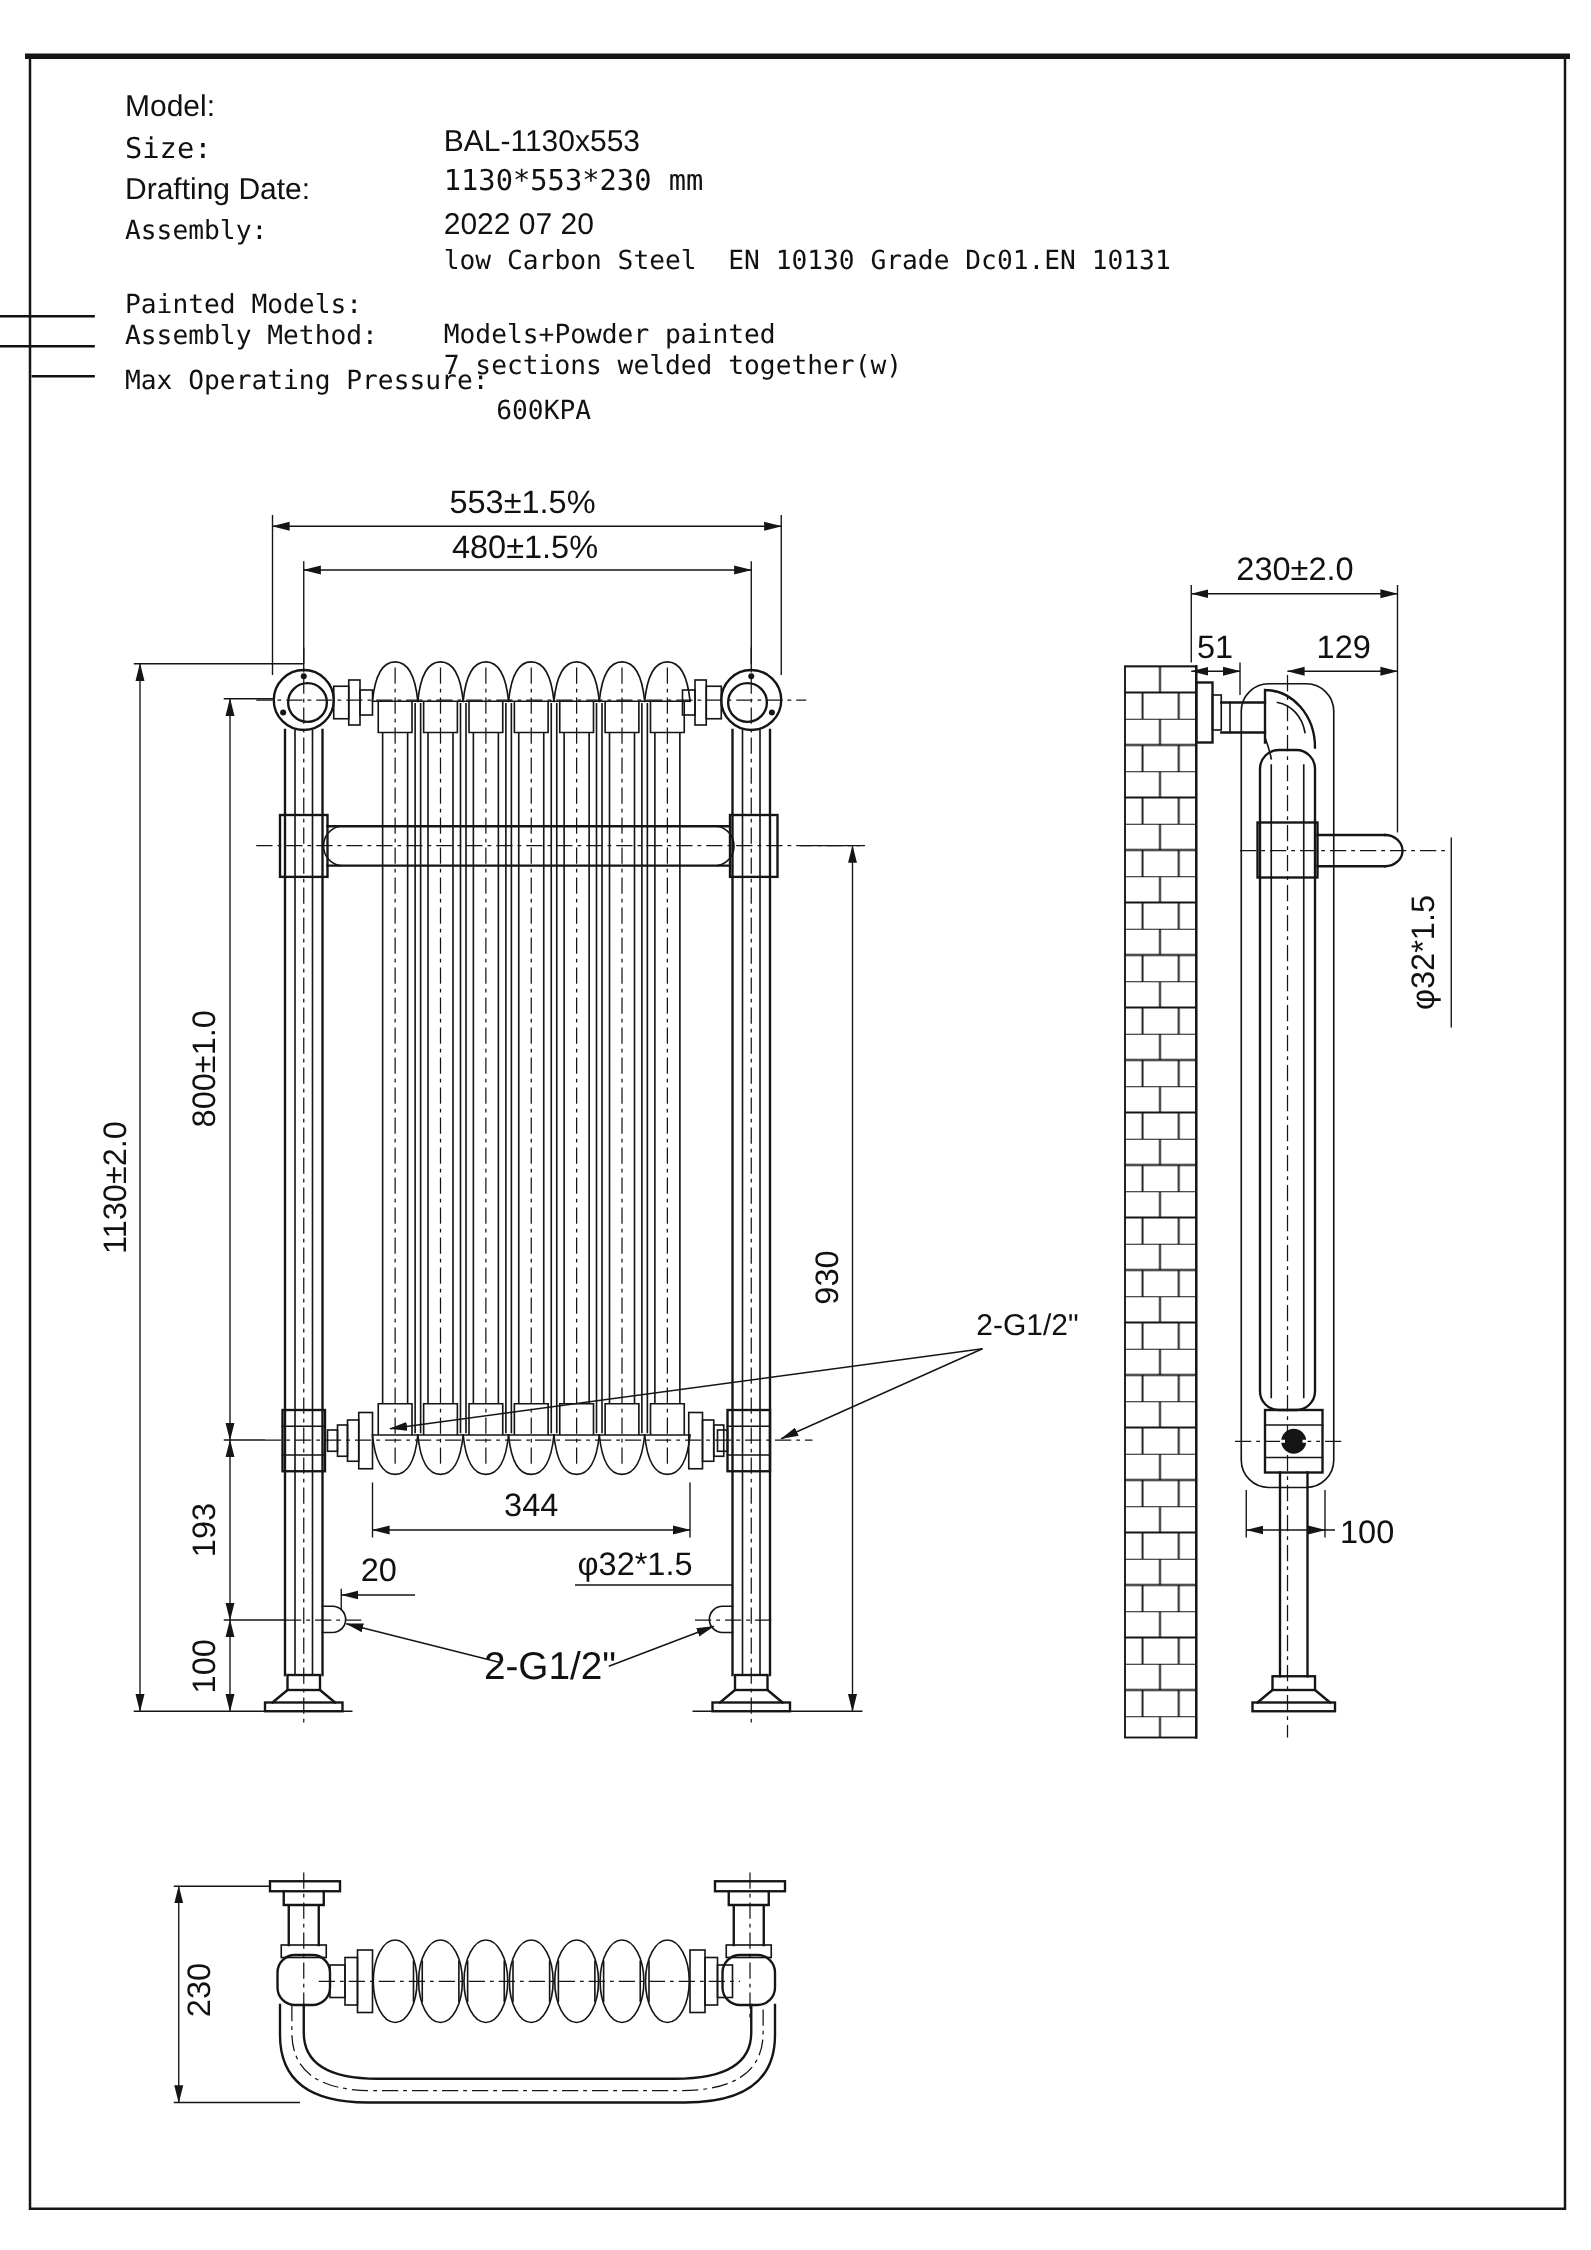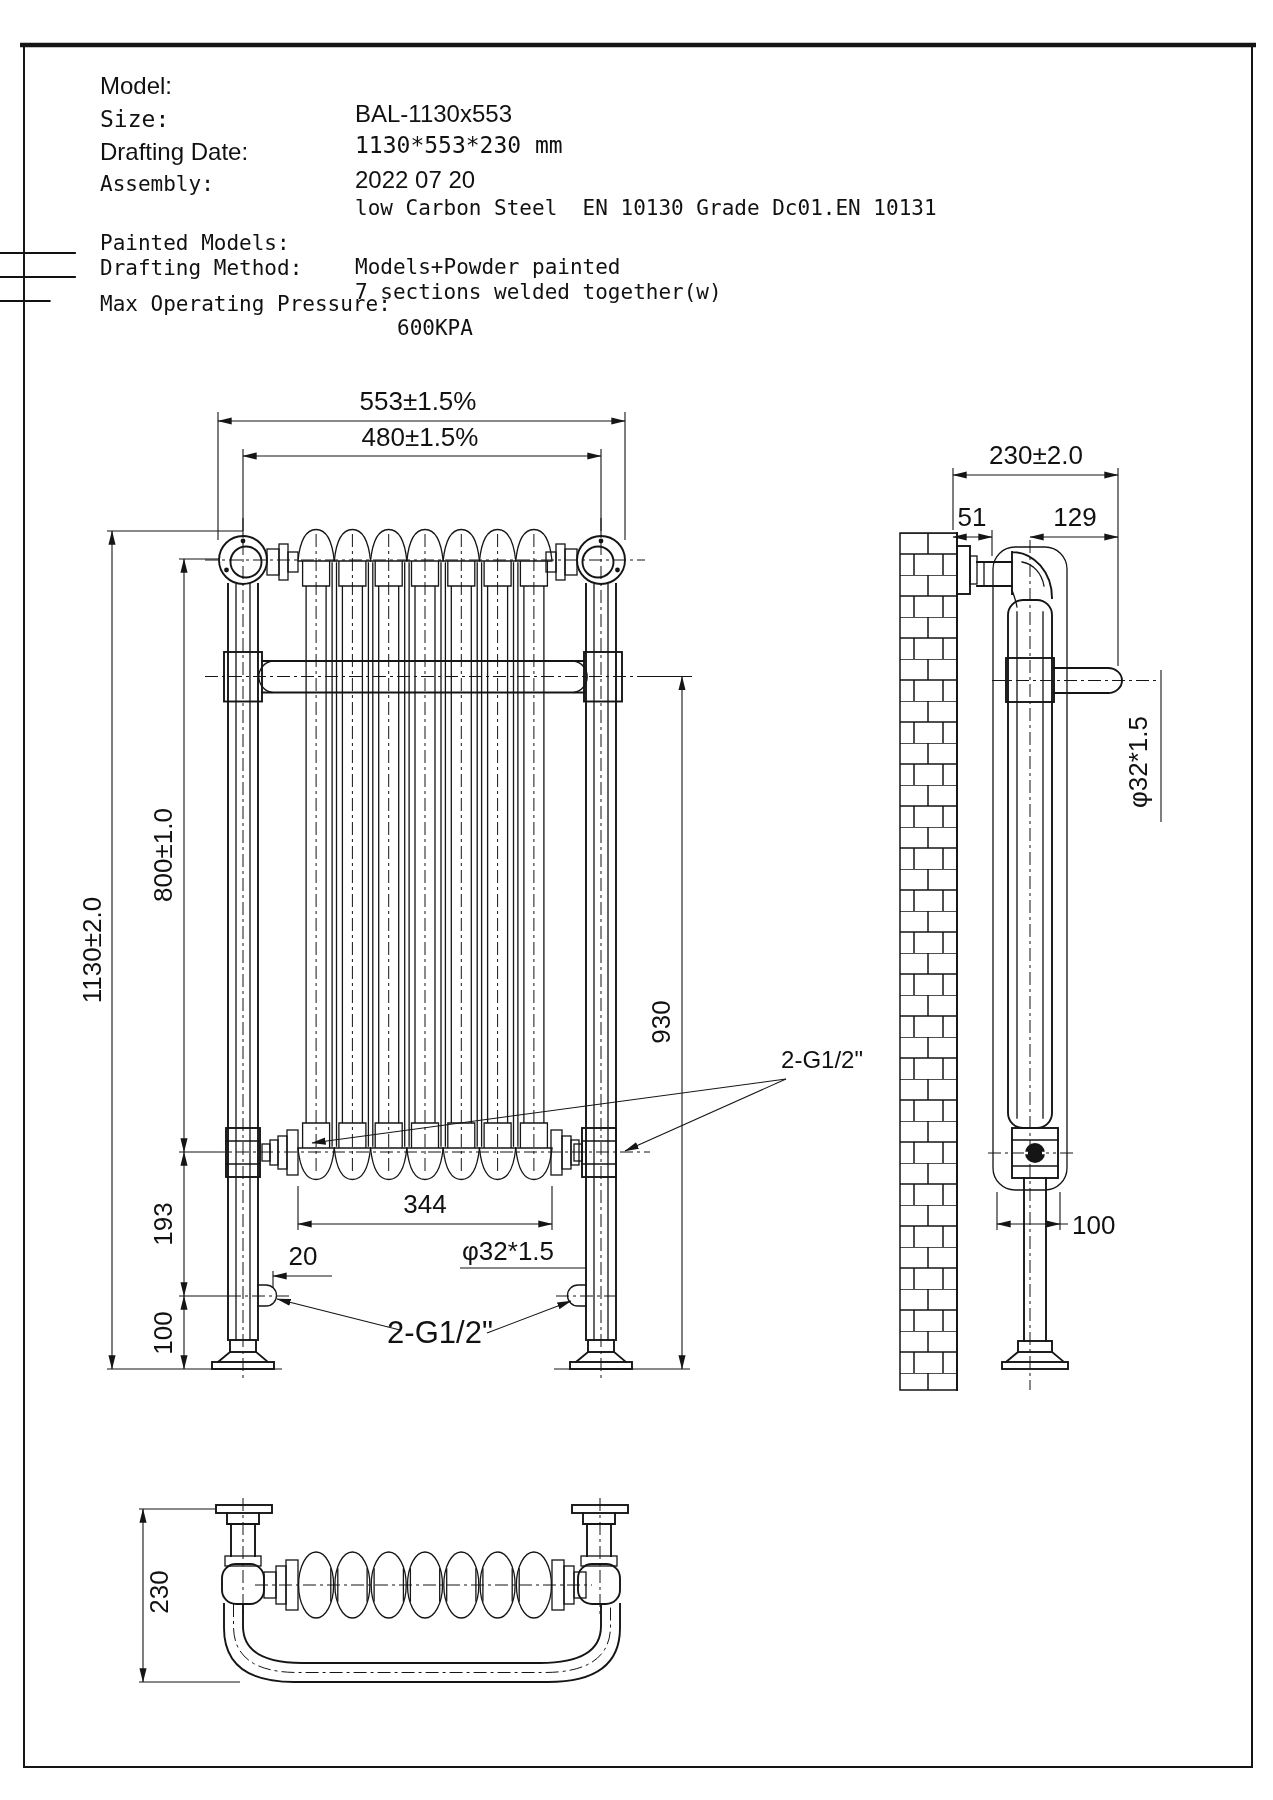--- a/index.html
+++ b/index.html
@@ -1,17 +1,17 @@
 <!DOCTYPE html>
 <html><head>
 <meta charset="utf-8">
 <style>
   html,body{margin:0;padding:0;background:#e8e8e8;}
   #page{position:relative;width:1273px;height:1800px;background:#ffffff;overflow:hidden;
-        font-family:"Liberation Sans",sans-serif;}
+        font-family:"Liberation Sans",sans-serif;text-align:right;}
   #page svg{position:absolute;left:0;top:0;}
   .hdr-row{position:absolute;white-space:pre;color:#111;}
   .hdr-row .lab{position:absolute;left:100px;white-space:pre;}
   .hdr-row .val{position:absolute;left:355px;white-space:pre;}
   .f-sans{font-family:"Liberation Sans",sans-serif;font-size:24px;font-weight:500;}
   .f-cad{font-family:"DejaVu Sans Mono",monospace;font-size:21px;font-weight:400;}
   
   .ln{fill:none;stroke:#151515;stroke-width:1.9;stroke-linecap:square;}
   .tn{stroke-width:1.3;}
   .dm{fill:none;stroke:#151515;stroke-width:1.1;}
@@ -40,21 +40,21 @@
     </div>
     <div class="hdr-row f-cad" style="top:148px;">
       <span class="lab">Assembly:</span>
       <span class="val">low Carbon Steel  EN 10130 Grade Dc01.EN 10131</span>
     </div>
     <div class="hdr-row f-cad" style="top:207px;text-decoration:underline;">
       <span class="lab">Painted Models:</span>
       <span class="val">Models+Powder painted</span>
     </div>
     <div class="hdr-row f-cad" style="top:232px;">
-      <span class="lab">Drafting Method:</span>
+      <span class="lab">Assembly Method:</span>
       <span class="val">7 sections welded together(w)</span>
     </div>
     <div class="hdr-row f-cad" style="top:268px;">
       <span class="lab">Max Operating Pressure:</span>
       <span class="val" style="left:397px;">600KPA</span>
     </div>
   </div>
 
   <svg width="1273" height="1800" viewBox="0 0 1273 1800">
     <defs>

